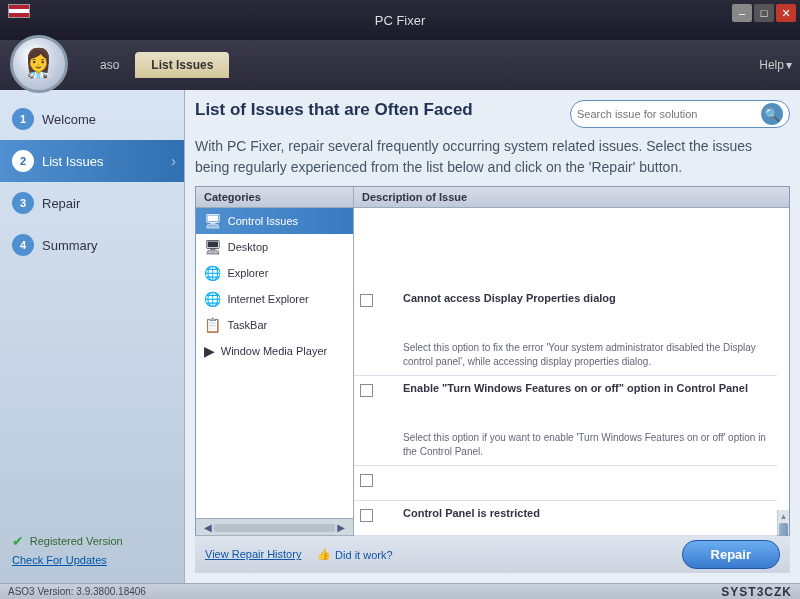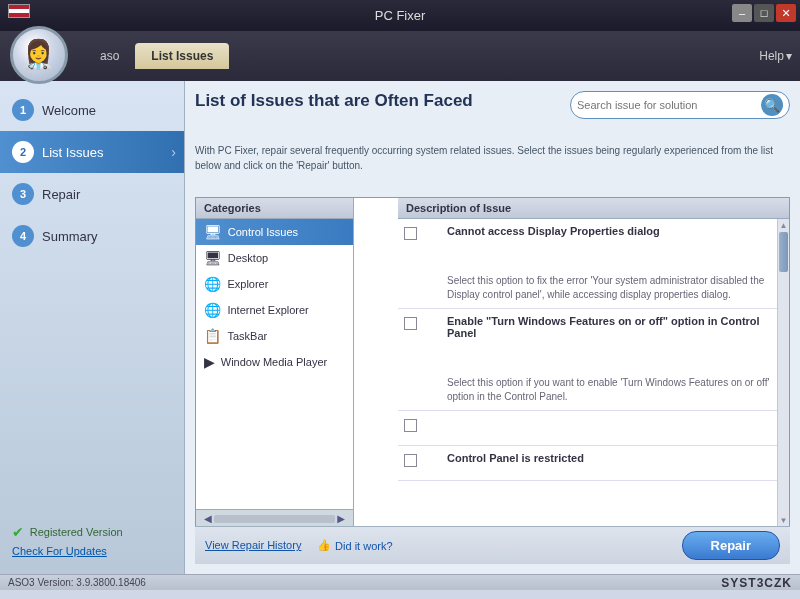--- a/index.html
+++ b/index.html
@@ -1,21 +1,21 @@
 <!DOCTYPE html>
 <html><head>
   <meta charset="utf-8">
   <style>
     * { margin: 0; padding: 0; box-sizing: border-box; }
     body { width: 800px; height: 599px; overflow: hidden; font-family: 'Segoe UI', Arial, sans-serif; font-size: 12px; background: #d0d8e8; }
 
     
     .titlebar {
       background: linear-gradient(to bottom, #2a2a3a, #1a1a2a);
-      height: 31px;
+      height: 40px;
       display: flex;
       align-items: center;
       justify-content: center;
       position: relative;
       color: #ccc;
       font-size: 13px;
     }
     .titlebar-title { color: #ddd; font-size: 13px; }
     .titlebar-controls {
       position: absolute;
@@ -145,21 +145,21 @@
     
     .content {
       flex: 1;
       background: #e8eef6;
       display: flex;
       flex-direction: column;
       padding: 10px;
     }
     .content-header {
       display: flex; align-items: flex-start; justify-content: space-between;
-      margin-bottom: 24px;
+      margin-bottom: 8px;
     }
     .content-title {
       font-size: 17px; font-weight: bold; color: #223355;
     }
     .search-box {
       display: flex; align-items: center;
       border: 1px solid #6090c0;
       border-radius: 16px;
       background: white;
       padding: 2px 6px;
@@ -175,33 +175,32 @@
     .search-btn {
       background: #5090c0;
       border: none;
       border-radius: 50%;
       width: 22px; height: 22px;
       cursor: pointer;
       display: flex; align-items: center; justify-content: center;
       color: white; font-size: 13px;
     }
     .desc-text {
-      font-size: 10px; color: #445566;
-      margin-bottom: 24px;
+      font-size: 14px; color: #445566;
+      margin-bottom: 8px;
       line-height: 1.5;
     }
 
     
     .issue-table {
       display: flex;
       flex: 1;
       border: 1px solid #8899bb;
       background: white;
       overflow: hidden;
-      gap: 44px;
     }
     .col-header {
       background: linear-gradient(to bottom, #d8dde8, #c0c8d8);
       padding: 4px 8px;
       font-size: 11px;
       font-weight: bold;
       color: #334;
       border-bottom: 1px solid #9aabbc;
     }
     .categories-col {
@@ -429,21 +428,21 @@
         </div>
         <div class="cat-scroll-btn">
           <span class="scroll-arrow">◀</span>
           <span style="flex:1;height:8px;background:#b8c0cc;margin:0 2px;border-radius:2px;"></span>
           <span class="scroll-arrow">▶</span>
         </div>
       </div>
 
       <div class="issues-col">
         <div class="col-header">Description of Issue</div>
-        <div style="display:flex;flex:1;overflow:hidden;">
+        <div style="display:flex;flex:1;overflow:hidden;align-items:flex-end;">
           <div class="issue-list">
             <div class="issue-item">
               <div class="issue-check"></div>
               <div class="issue-img">⚙</div>
               <div class="issue-text">
                 <div class="issue-title">Cannot access Display Properties dialog</div>
                 <div class="issue-desc">Select this option to fix the error 'Your system administrator disabled the Display control panel', while accessing display properties dialog.</div>
               </div>
             </div>
             <div class="issue-item">

